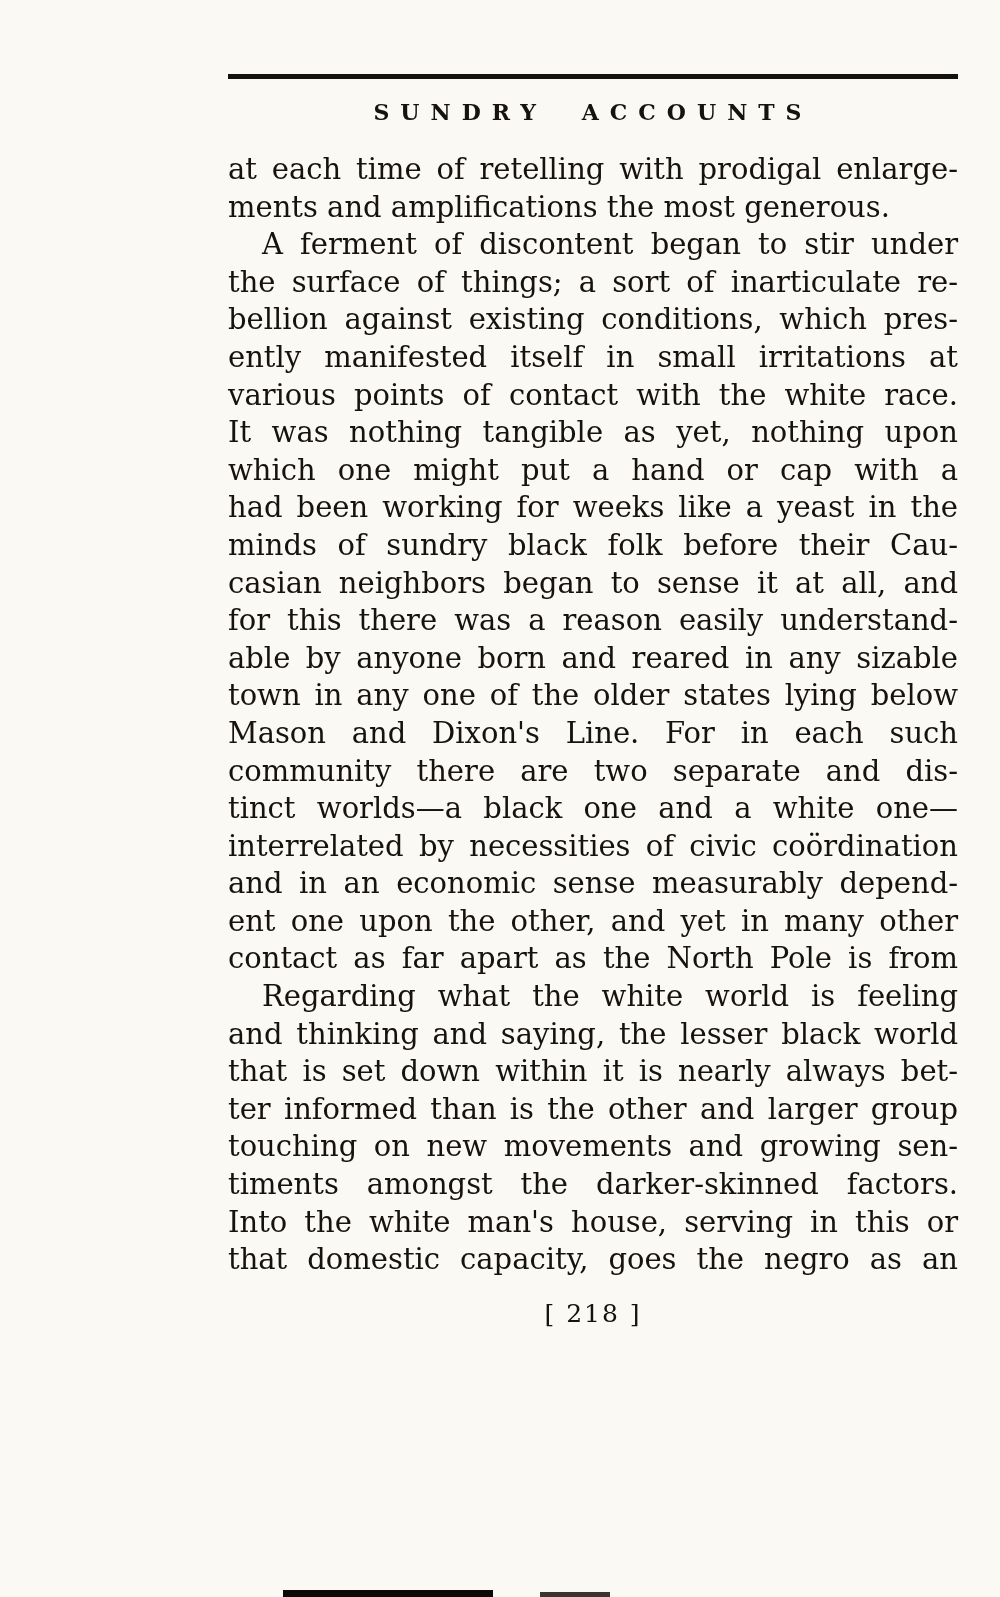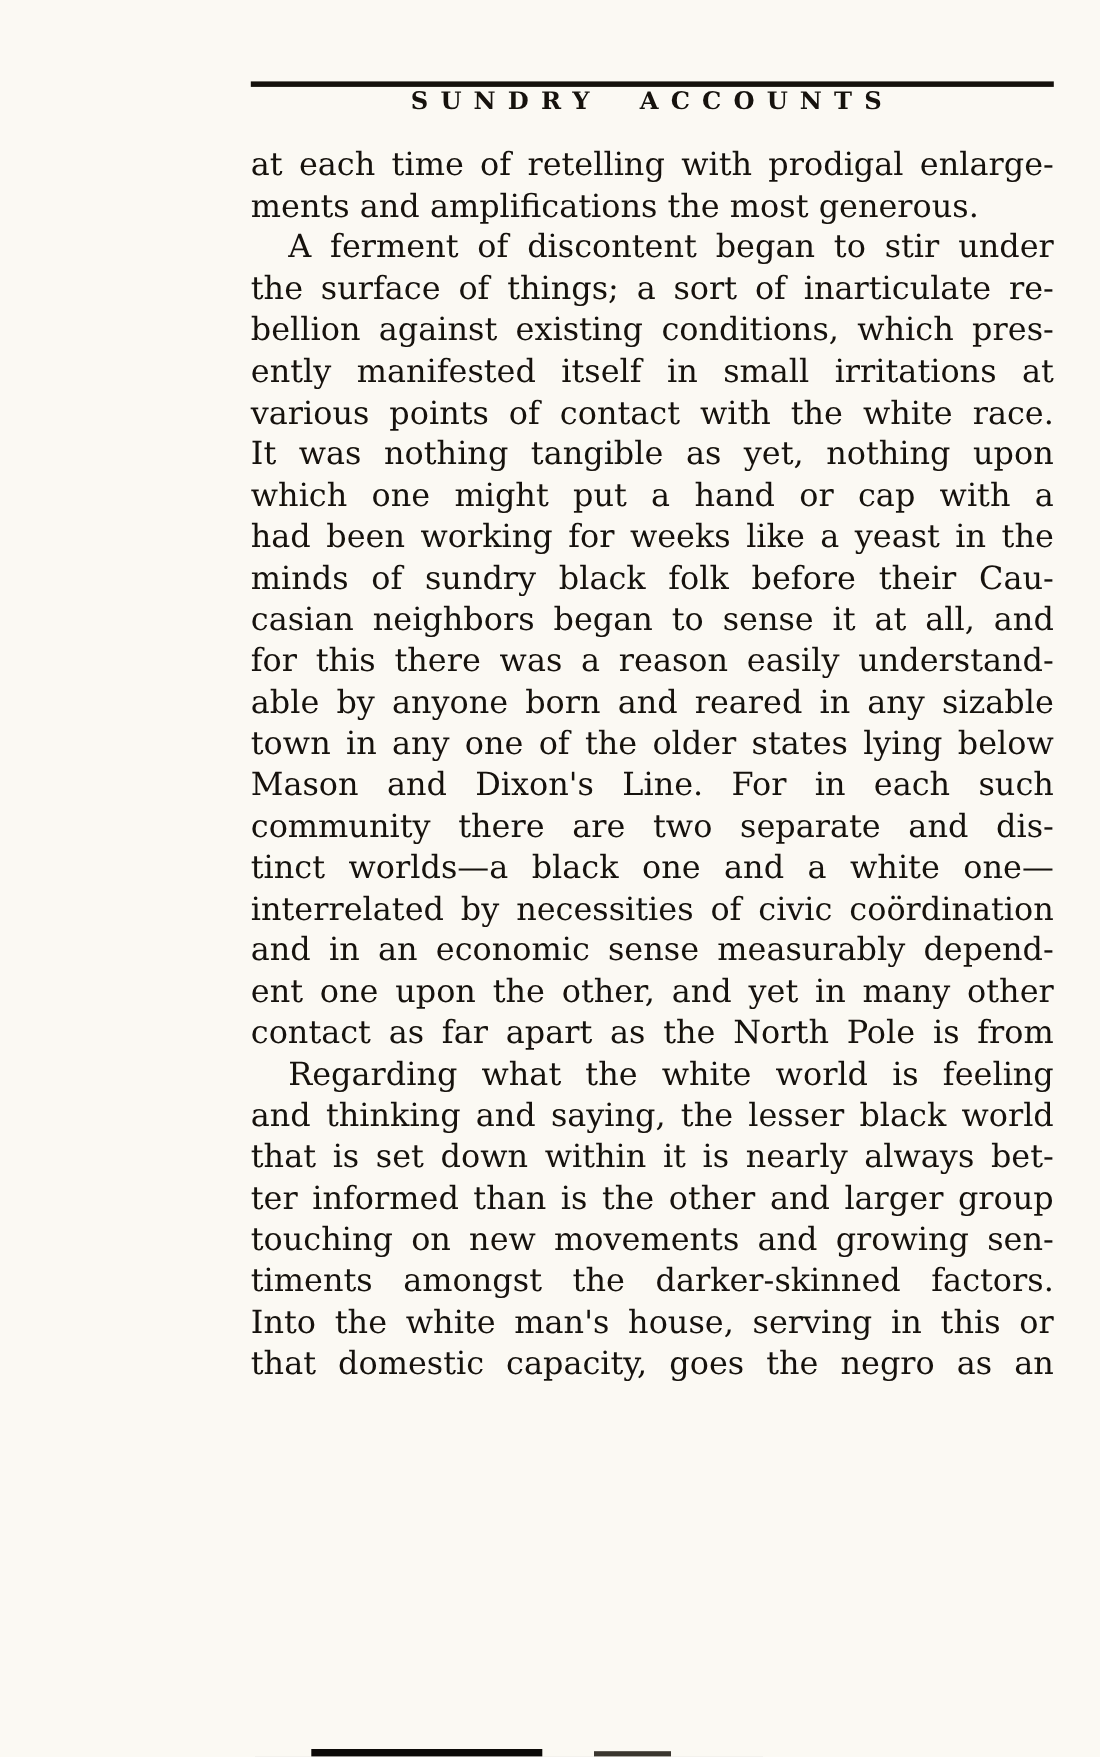--- a/index.html
+++ b/index.html
@@ -22,20 +22,21 @@
     left: 228px;
     top: 0;
     width: 730px;
   }
   .header-rule {
     margin-top: 74px;
     height: 5px;
     background: #15110c;
   }
   .running-header {
+    margin-top: 20px;
     text-align: center;
     font-size: 22px;
     font-weight: 700;
     letter-spacing: 11px;
     word-spacing: 16px;
     white-space: nowrap;
   }
   .body-text {
     margin-top: 26px;
     font-size: 29px;
@@ -124,18 +125,19 @@
         <div class="line">that is set down within it is nearly always bet-</div>
         <div class="line">ter informed than is the other and larger group</div>
         <div class="line">touching on new movements and growing sen-</div>
         <div class="line">timents amongst the darker-skinned factors.</div>
         <div class="line">Into the white man's house, serving in this or</div>
         <div class="line">that domestic capacity, goes the negro as an</div>
       </div>
 
     </div>
 
+    <div class="footer">[ 218 ]</div>
 
   </div>
 
   <div class="scan-artifact"></div>
   <div class="scan-artifact-2"></div>
 </div>
 
 </body></html>

